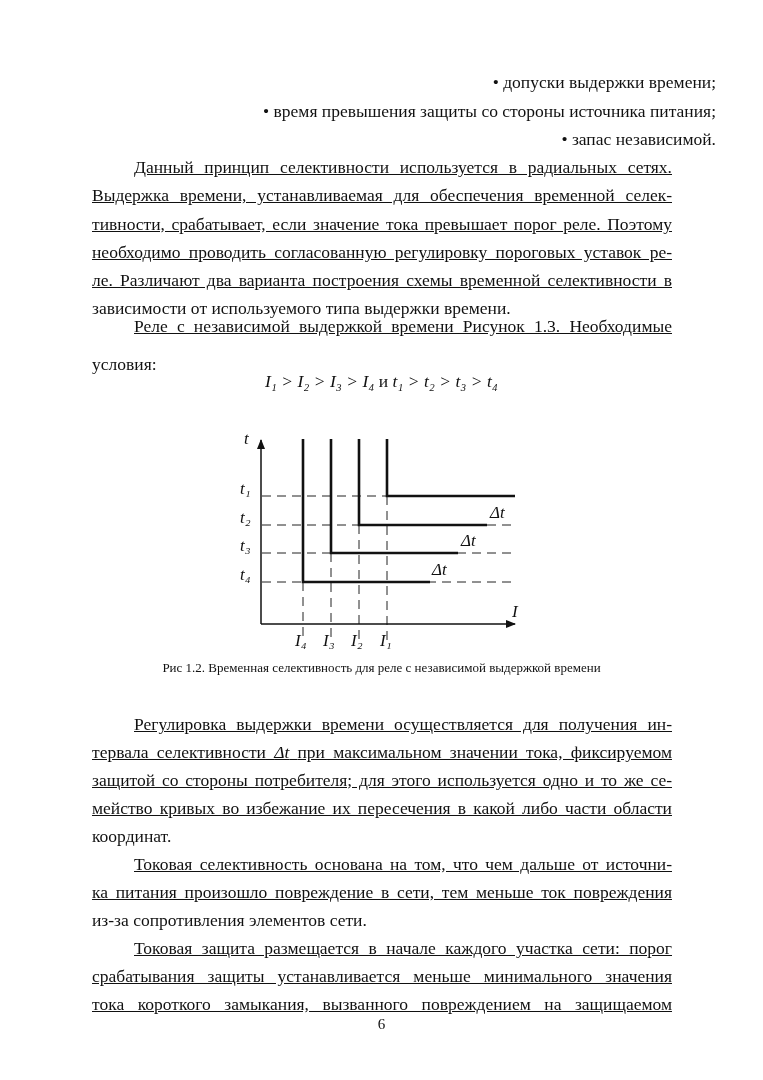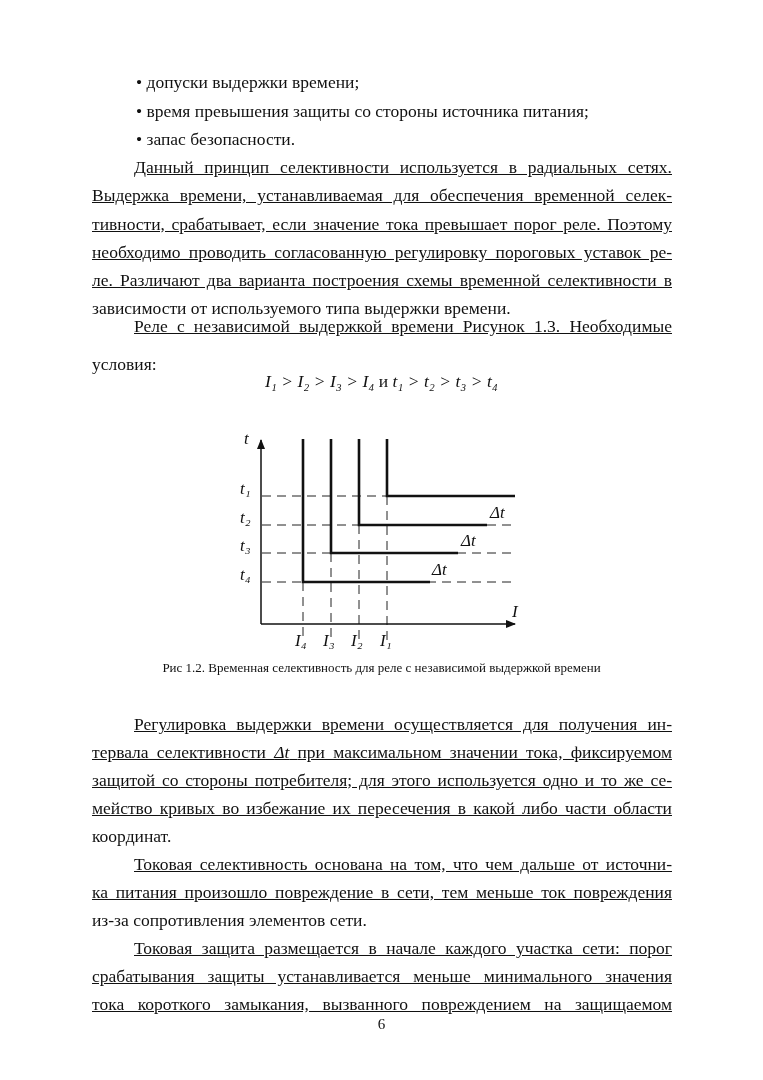--- a/index.html
+++ b/index.html
@@ -1,39 +1,39 @@
 <!DOCTYPE html>
 <html><head>
 <meta charset="utf-8">
 <style>
   html, body { margin: 0; padding: 0; background: #ffffff; }
   body { width: 763px; height: 1080px; position: relative; overflow: hidden;
          font-family: "Liberation Serif", serif; color: #111; }
   .line { position: absolute; left: 92px; width: 580px; font-size: 17.5px; line-height: 28px;
           white-space: nowrap; }
   .just { text-align: justify; text-align-last: justify; text-decoration: underline; }
-  .bullet { left: 136px; }
+  .bullet { left: 136px; text-align: right; }
   .indent { left: 134px; width: 538px; }
   .formula { position: absolute; left: 0; width: 763px; top: 371px; text-align: center;
              font-size: 17.5px; font-style: italic; }
   .formula .up { font-style: normal; }
   .caption { position: absolute; left: 0; width: 763px; top: 660px; text-align: center;
              font-size: 13px; }
   .pagenum { position: absolute; left: 0; width: 763px; top: 1016px; text-align: center;
              font-size: 15px; }
   svg#diagram { position: absolute; left: 0; top: 0; width: 763px; height: 1080px; pointer-events: none; }
   svg text { font-family: "Liberation Serif", serif; font-style: italic; font-size: 17px; fill: #111; }
   i { font-style: italic; }
 </style>
 </head>
 <body>
 
 <div class="line bullet" style="top:68px">• допуски выдержки времени;</div>
 <div class="line bullet" style="top:97px">• время превышения защиты со стороны источника питания;</div>
-<div class="line bullet" style="top:125px">• запас безопасности.</div>
+<div class="line bullet" style="top:125px">• запас независимой.</div>
 
 <div class="line indent just" style="top:153px">Данный принцип селективности используется в радиальных сетях.</div>
 <div class="line just" style="top:181px">Выдержка времени, устанавливаемая для обеспечения временной селек-</div>
 <div class="line just" style="top:210px">тивности, срабатывает, если значение тока превышает порог реле. Поэтому</div>
 <div class="line just" style="top:238px">необходимо проводить согласованную регулировку пороговых уставок ре-</div>
 <div class="line just" style="top:266px">ле. Различают два варианта построения схемы временной селективности в</div>
 <div class="line" style="top:294px">зависимости от используемого типа выдержки времени.</div>
 
 <div class="line indent just" style="top:312px">Реле с независимой выдержкой времени Рисунок 1.3. Необходимые</div>
 <div class="line" style="top:350px">условия:</div>

